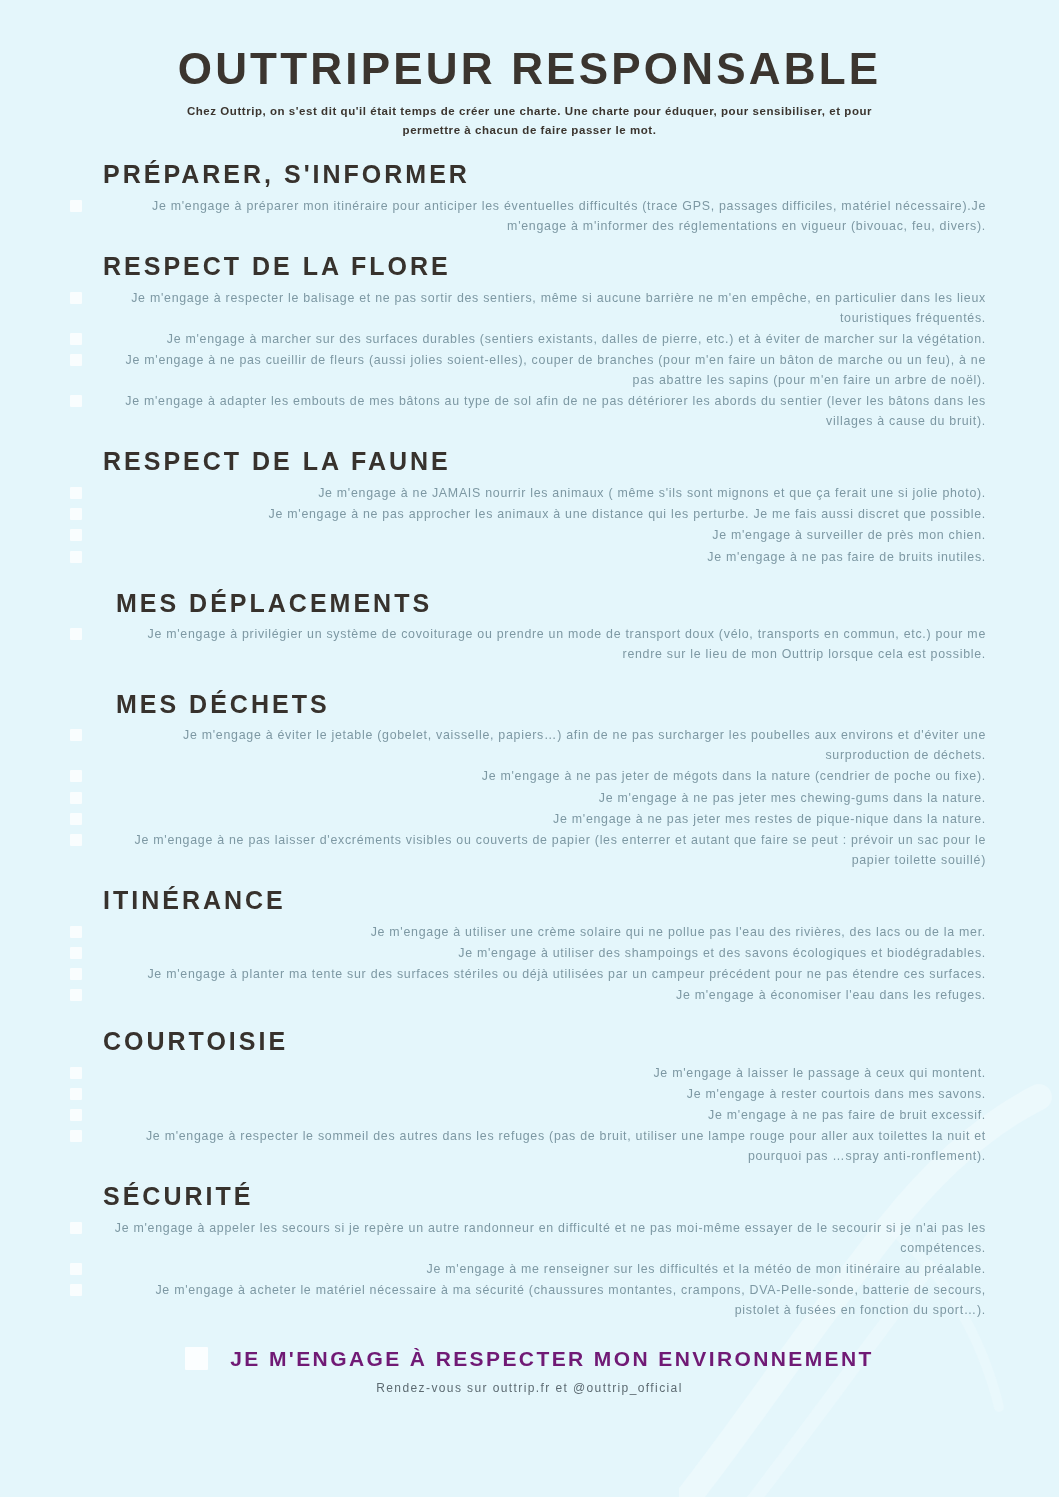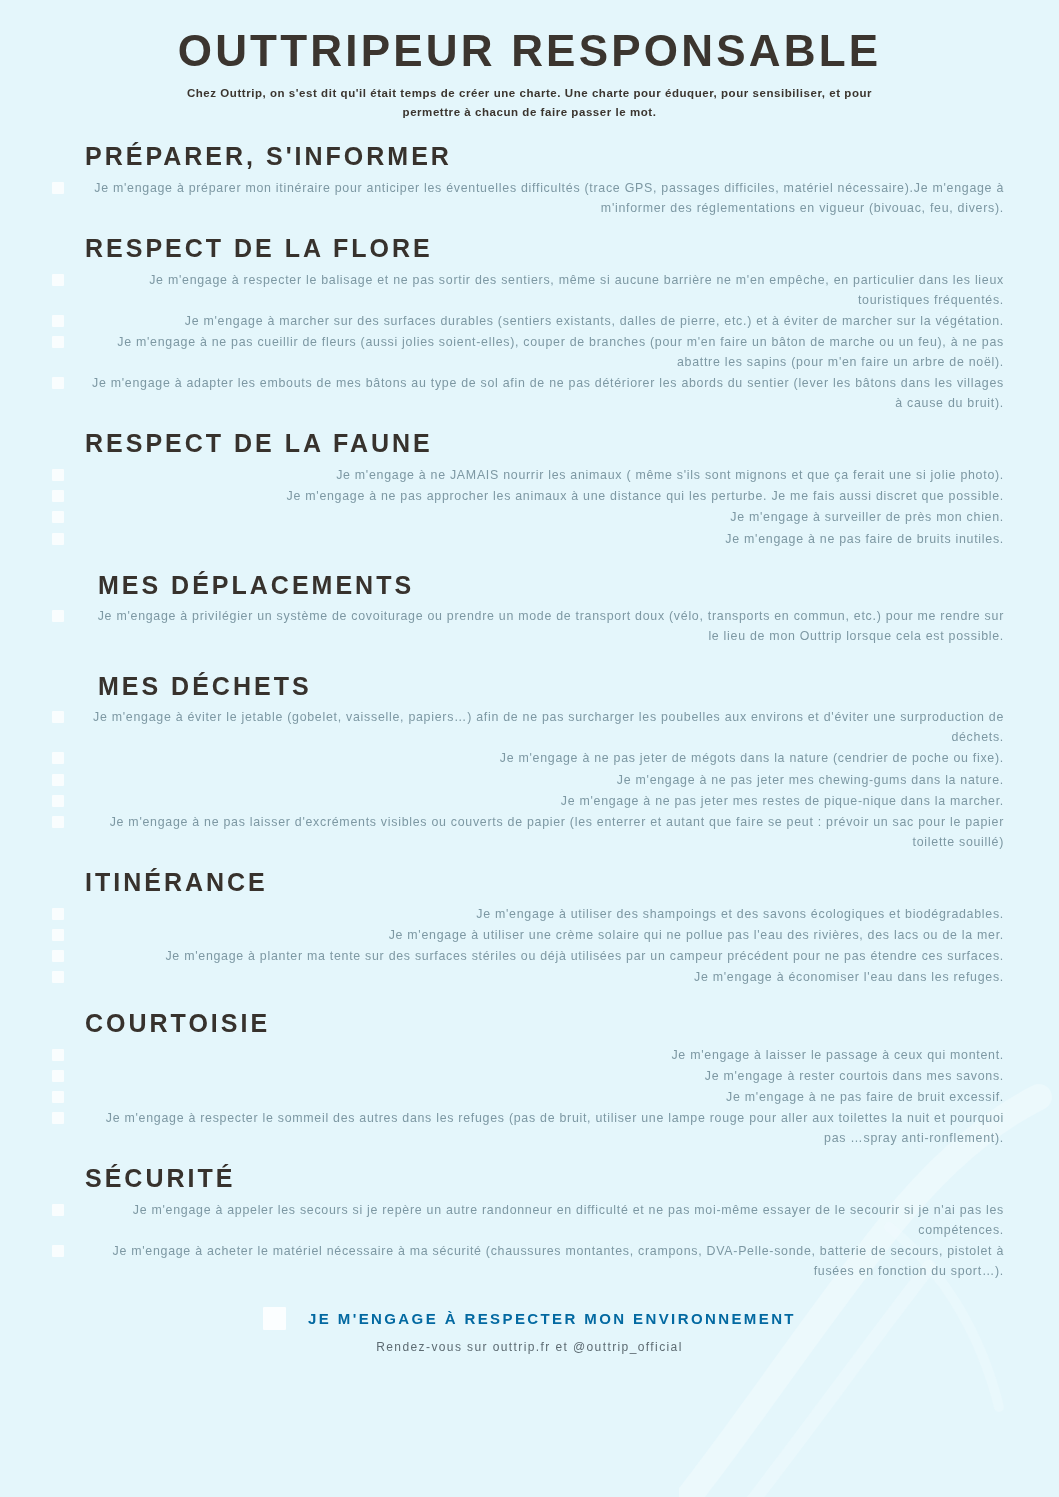--- a/index.html
+++ b/index.html
@@ -25,21 +25,21 @@
     height: 480px;
     pointer-events: none;
     opacity: 0.55;
   }
 
   .page {
     position: relative;
     z-index: 2;
     width: 1059px;
     height: 1084px;
-    padding: 0;
+    padding: 18px;
   }
 
   
   .header {
     text-align: center;
     padding-top: 28px;
   }
   .doc-title {
     font-family: "Liberation Sans", sans-serif;
     font-size: 44px;
@@ -123,24 +123,24 @@
   }
   .footer-checkbox {
     width: 23px;
     height: 23px;
     background: #ffffff;
     opacity: 0.85;
     border-radius: 1px;
     flex: 0 0 auto;
   }
   .footer-title {
-    font-size: 15px;
+    font-size: 21px;
     font-weight: bold;
     letter-spacing: 2.4px;
-    color: #0369a1;
+    color: #701a75;
     white-space: nowrap;
   }
   .footer-sub {
     margin-top: 10px;
     font-size: 12px;
     letter-spacing: 1.4px;
     color: #5d6b72;
   }
 </style>
 </head>
@@ -230,38 +230,38 @@
           <li class="item">
             <span class="checkbox"></span>
             <span class="item-text">Je m'engage à ne pas jeter de mégots dans la nature (cendrier de poche ou fixe).</span>
           </li>
           <li class="item">
             <span class="checkbox"></span>
             <span class="item-text">Je m'engage à ne pas jeter mes chewing-gums dans la nature.</span>
           </li>
           <li class="item">
             <span class="checkbox"></span>
-            <span class="item-text">Je m'engage à ne pas jeter mes restes de pique-nique dans la marcher.</span>
+            <span class="item-text">Je m'engage à ne pas jeter mes restes de pique-nique dans la nature.</span>
           </li>
           <li class="item">
             <span class="checkbox"></span>
             <span class="item-text">Je m'engage à ne pas laisser d'excréments visibles ou couverts de papier (les enterrer et autant que faire se peut : prévoir un sac pour le papier toilette souillé)</span>
           </li>
         </ul>
       </div>
       <div class="section section-gap-md">
         <div class="section-title">ITINÉRANCE</div>
         <ul class="items">
           <li class="item">
             <span class="checkbox"></span>
+            <span class="item-text">Je m'engage à utiliser une crème solaire qui ne pollue pas l'eau des rivières, des lacs ou de la mer.</span>
+          </li>
+          <li class="item">
+            <span class="checkbox"></span>
             <span class="item-text">Je m'engage à utiliser des shampoings et des savons écologiques et biodégradables.</span>
-          </li>
-          <li class="item">
-            <span class="checkbox"></span>
-            <span class="item-text">Je m'engage à utiliser une crème solaire qui ne pollue pas l'eau des rivières, des lacs ou de la mer.</span>
           </li>
           <li class="item">
             <span class="checkbox"></span>
             <span class="item-text">Je m'engage à planter ma tente sur des surfaces stériles ou déjà utilisées par un campeur précédent pour ne pas étendre ces surfaces.</span>
           </li>
           <li class="item">
             <span class="checkbox"></span>
             <span class="item-text">Je m'engage à économiser l'eau dans les refuges.</span>
           </li>
         </ul>
@@ -286,20 +286,24 @@
             <span class="item-text">Je m'engage à respecter le sommeil des autres dans les refuges (pas de bruit, utiliser une lampe rouge pour aller aux toilettes la nuit et pourquoi pas …spray anti-ronflement).</span>
           </li>
         </ul>
       </div>
       <div class="section section-gap-md">
         <div class="section-title">SÉCURITÉ</div>
         <ul class="items">
           <li class="item">
             <span class="checkbox"></span>
             <span class="item-text">Je m'engage à appeler les secours si je repère un autre randonneur en difficulté et ne pas moi-même essayer de le secourir si je n'ai pas les compétences.</span>
+          </li>
+          <li class="item">
+            <span class="checkbox"></span>
+            <span class="item-text">Je m'engage à me renseigner sur les difficultés et la météo de mon itinéraire au préalable.</span>
           </li>
           <li class="item">
             <span class="checkbox"></span>
             <span class="item-text">Je m'engage à acheter le matériel nécessaire à ma sécurité (chaussures montantes, crampons, DVA-Pelle-sonde, batterie de secours, pistolet à fusées en fonction du sport…).</span>
           </li>
         </ul>
       </div>
     </div>
 
   <div class="footer">

